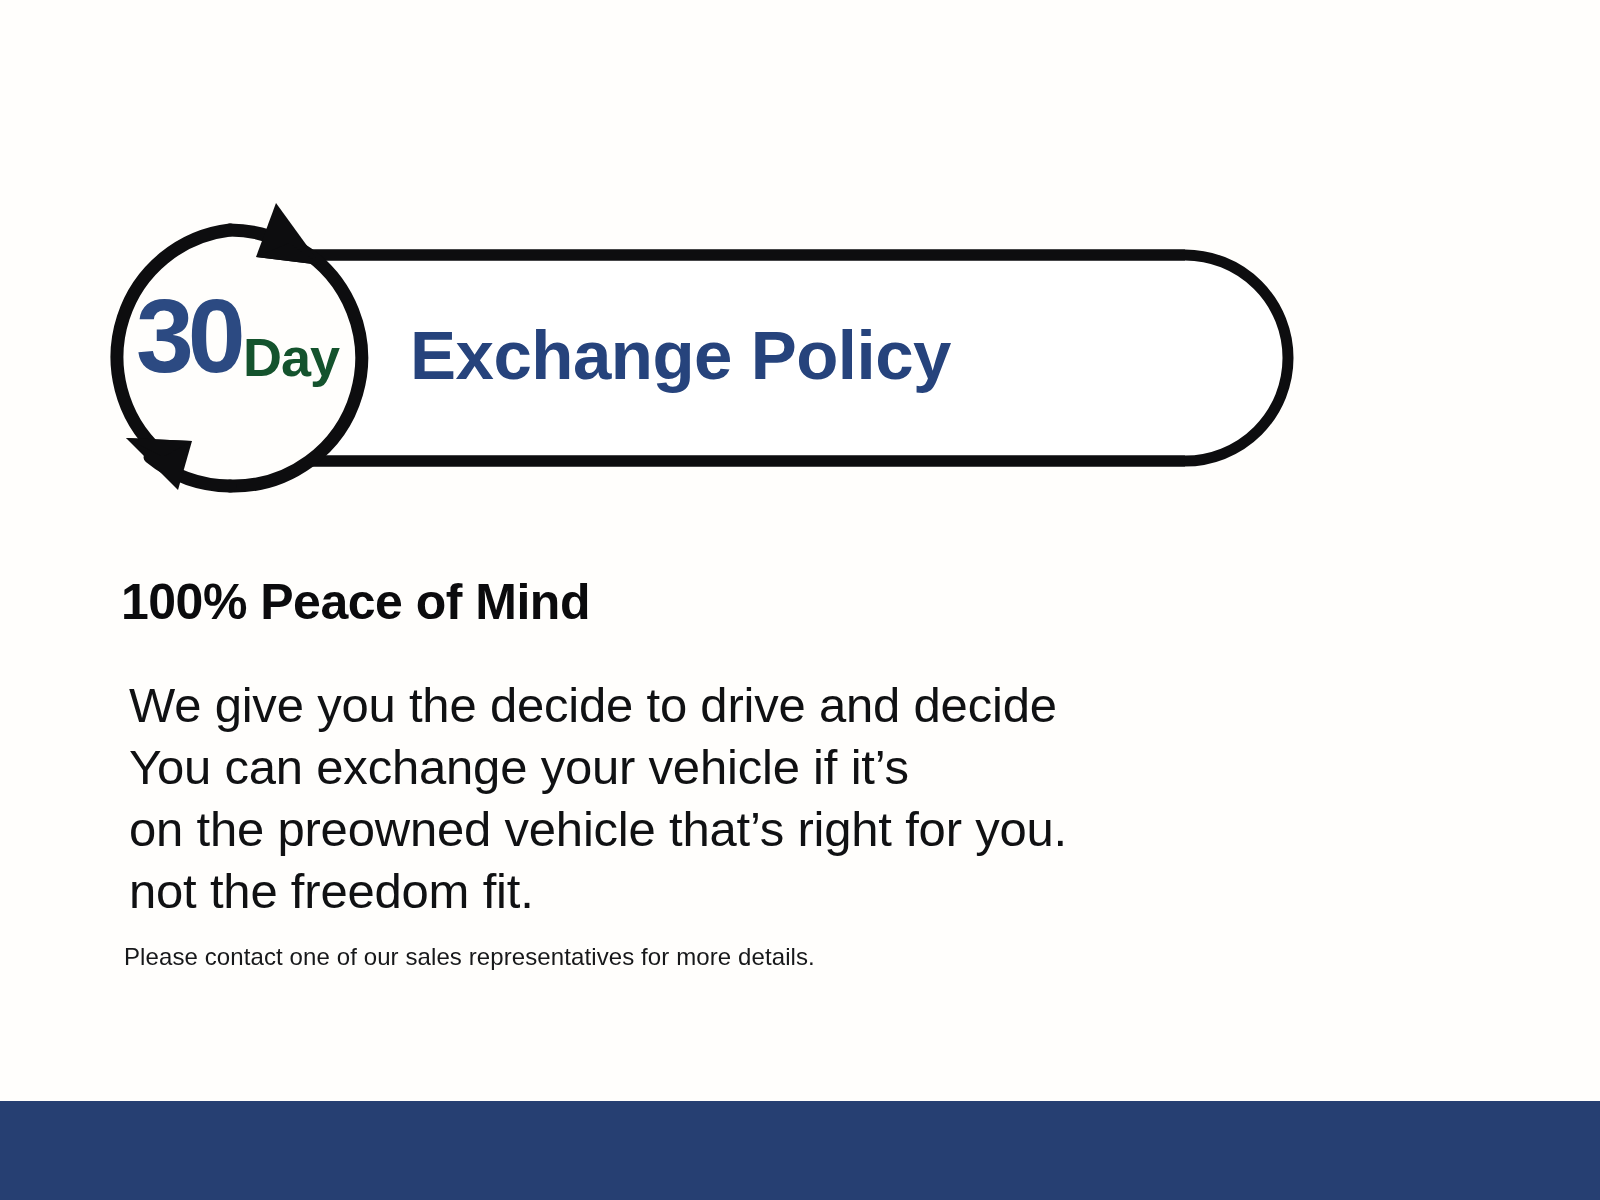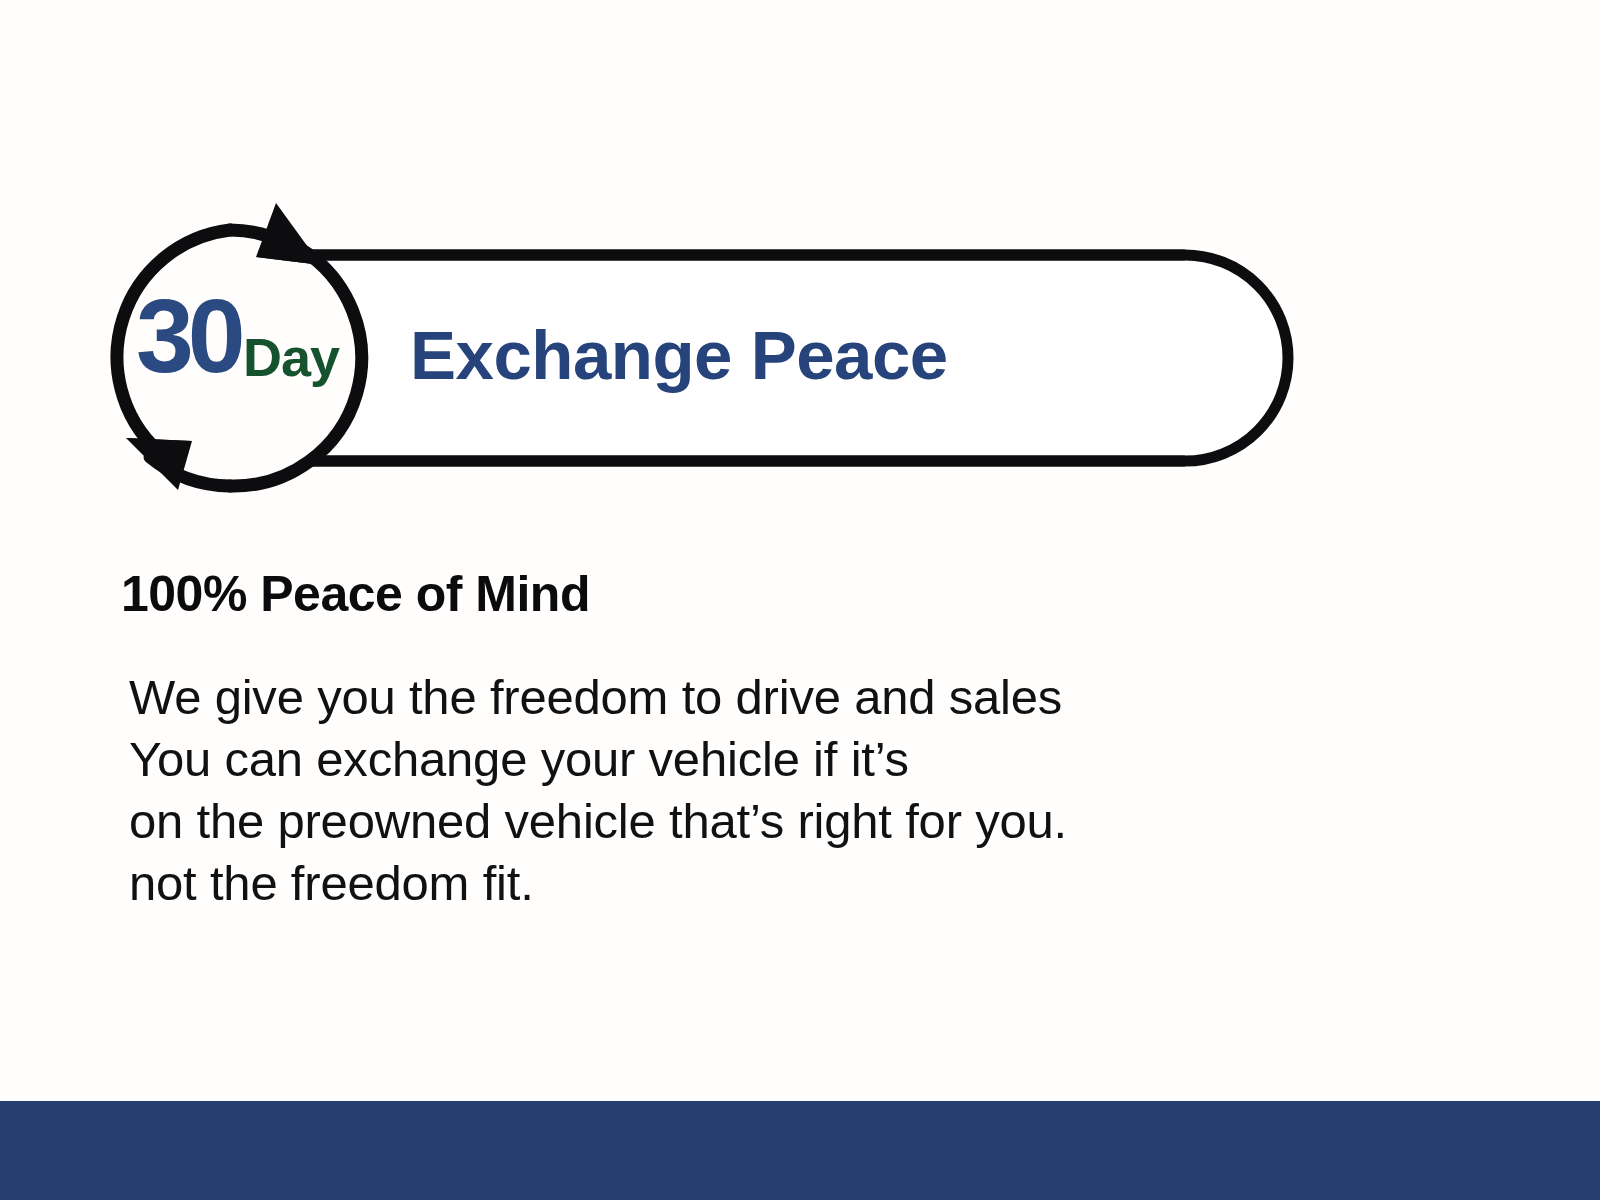--- a/index.html
+++ b/index.html
@@ -66,21 +66,21 @@
     font-weight: bold;
     color: #14532d;
     letter-spacing: -1px;
     line-height: 1;
   }
 
   
   #content {
     position: absolute;
     left: 0;
-    top: 0;
+    top: 8px;
     width: 1600px;
     height: 848px;
   }
   .headline {
     position: absolute;
     left: 121px;
     top: 567px;
     font-size: 50px;
     font-weight: bold;
     color: #0b0b0d;
@@ -153,29 +153,30 @@
       <path d="M 241 80 L 176 72 L 209 58 Z" fill="#0d0d0f"></path>
 
       <path d="M 98 305 L 46 253 L 112 256 Z" fill="#0d0d0f"></path>
       <path d="M 46 253 L 112 256 L 83 272 Z" fill="#0d0d0f"></path>
     </g>
   </svg>
 
   <div class="badge-number">30</div>
   <div class="badge-unit">Day</div>
 
-  <div class="pill-title">Exchange Peace</div>
+  <div class="pill-title">Exchange Policy</div>
 </div>
 
 <div id="content">
 
   <div class="headline">100% Peace of Mind</div>
 
   <div class="paragraph">
-    <span class="line">We give you the freedom to drive and sales</span>
+    <span class="line">We give you the decide to drive and decide</span>
     <span class="line">You can exchange your vehicle if it’s</span>
     <span class="line">on the preowned vehicle that’s right for you.</span>
     <span class="line">not the freedom fit.</span>
   </div>
 
+  <div class="fineprint">Please contact one of our sales representatives for more details.</div>
 </div>
 
 <div id="footer-band"></div>
 
 </body></html>

